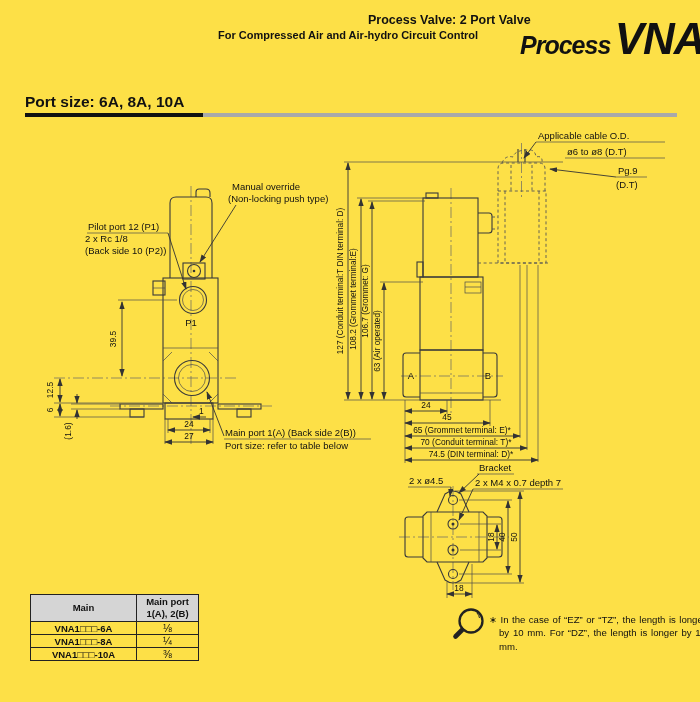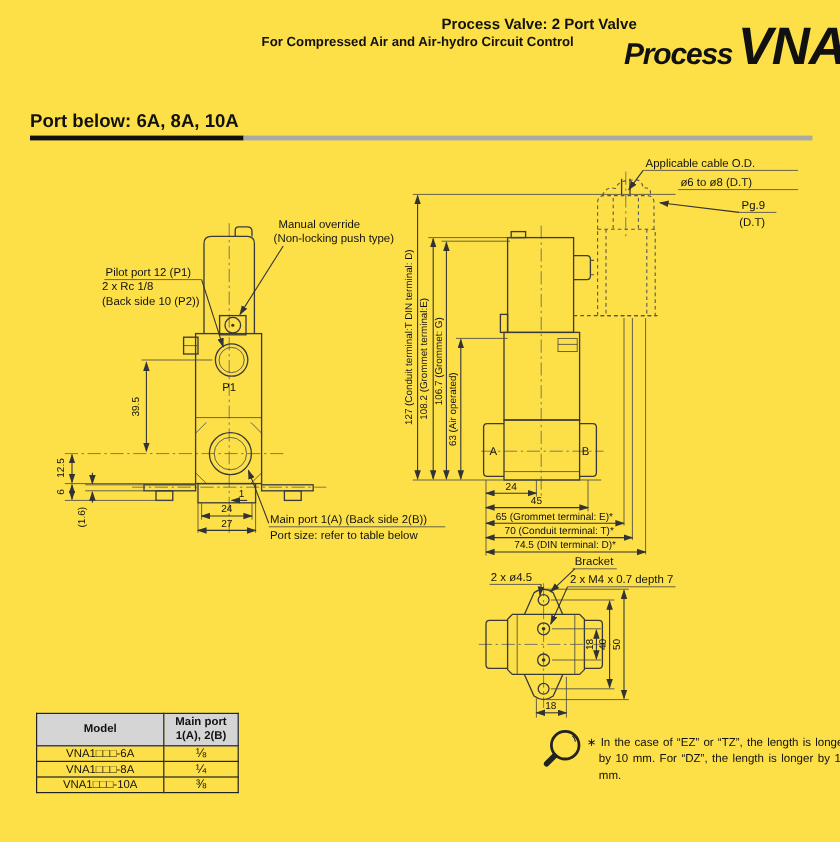--- a/index.html
+++ b/index.html
@@ -26,39 +26,39 @@
   text.t{font:9.5px "Liberation Sans",sans-serif;fill:#111;}
   text.d{font:8.4px "Liberation Sans",sans-serif;fill:#111;}
   text.dr{font:8.2px "Liberation Sans",sans-serif;fill:#111;}
   
   .ptable{left:30px;top:594px;border-collapse:collapse;}
   .ptable th,.ptable td{border:1.4px solid #222;font-size:9.5px;text-align:center;padding:0;}
   .ptable th{background:#d5d5d5;font-weight:bold;height:26px;line-height:12px;}
   .ptable td{height:12px;}
   .col-model{width:105px;}
   .col-port{width:61px;margin-top:28px;}
-  .ptable td.model{font-weight:normal;}
+  .ptable td.model{font-weight:bold;}
   .ptable td.port{font-size:10.5px;}
   
   .note{left:489px;top:613px;width:207px;font-size:9.6px;line-height:13.4px;
         padding-left:10px;text-indent:-10px;text-align:justify;}
 </style>
 </head>
 <body>
 
 <div id="page">
 
   <div class="abs hl1">Process Valve: 2 Port Valve</div>
   <div class="abs hl2">For Compressed Air and Air-hydro Circuit Control</div>
   <div class="abs series">
     <span class="sp">Process</span>
     <span class="sn">VNA</span>
   </div>
 
-  <div class="abs portsize">Port below: 6A, 8A, 10A</div>
+  <div class="abs portsize">Port size: 6A, 8A, 10A</div>
   <div class="abs rule-black"></div>
   <div class="abs rule-gray"></div>
 
   <svg class="abs" style="left:40px;top:128px;" width="340" height="345" viewBox="0 0 340 345">
     <defs>
       <marker id="a1" markerWidth="9" markerHeight="7" refX="8" refY="3" orient="auto-start-reverse">
         <path d="M0,0 L9,3 L0,6 z" fill="#333"></path>
       </marker>
     </defs>
 
@@ -280,21 +280,21 @@
     <line class="lnt" x1="82" y1="14" x2="119" y2="14"></line>
     <line class="dim" x1="84" y1="14" x2="64" y2="33" marker-end="url(#a3)"></line>
     <text class="t" x="80" y="26">2 x M4 x 0.7 depth 7</text>
     <line class="lnt" x1="78" y1="29" x2="168" y2="29"></line>
     <line class="dim" x1="78" y1="29" x2="64" y2="60" marker-end="url(#a3)"></line>
   </svg>
 
   <table class="abs ptable">
     <thead>
       <tr>
-        <th class="col-model">Model</th>
+        <th class="col-model">Main</th>
         <th class="col-port">
           <div>Main port</div>
           <div>1(A), 2(B)</div>
         </th>
       </tr>
     </thead>
     <tbody>
       <tr>
         <td class="model">VNA1□□□-6A</td>
         <td class="port">⅛</td>

